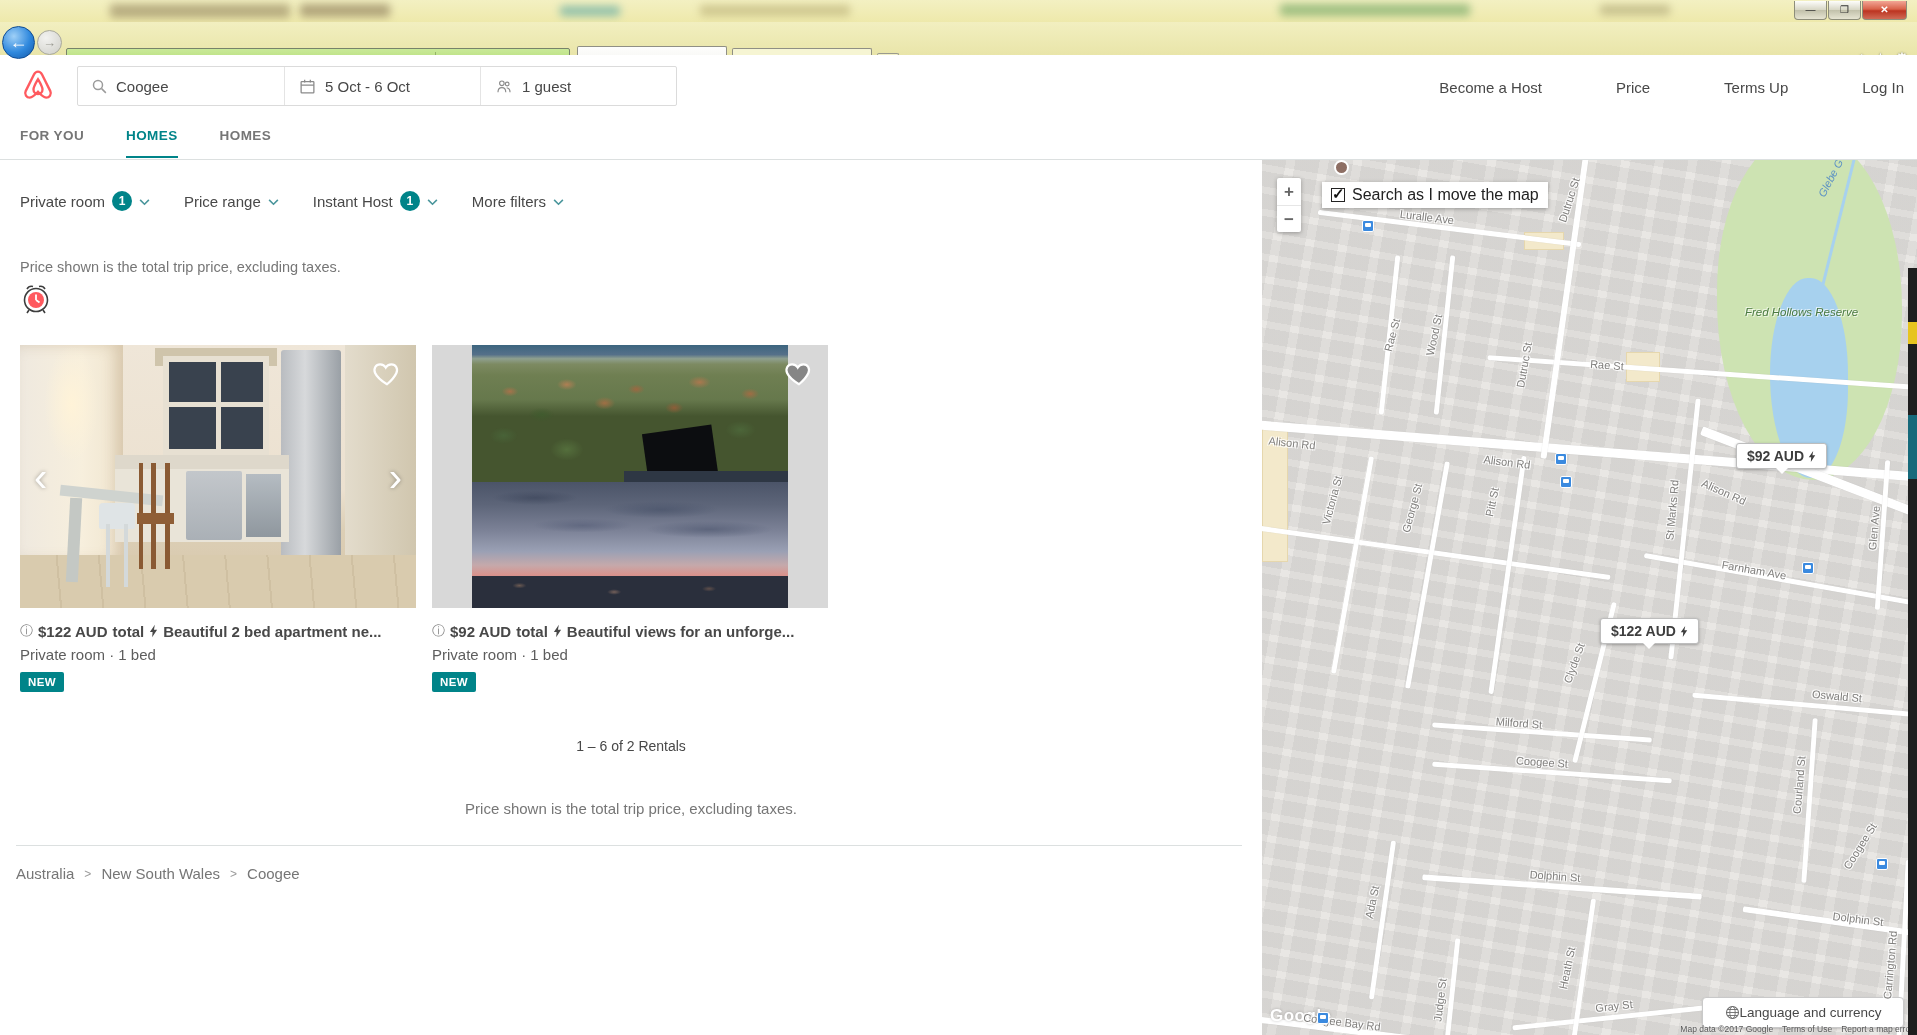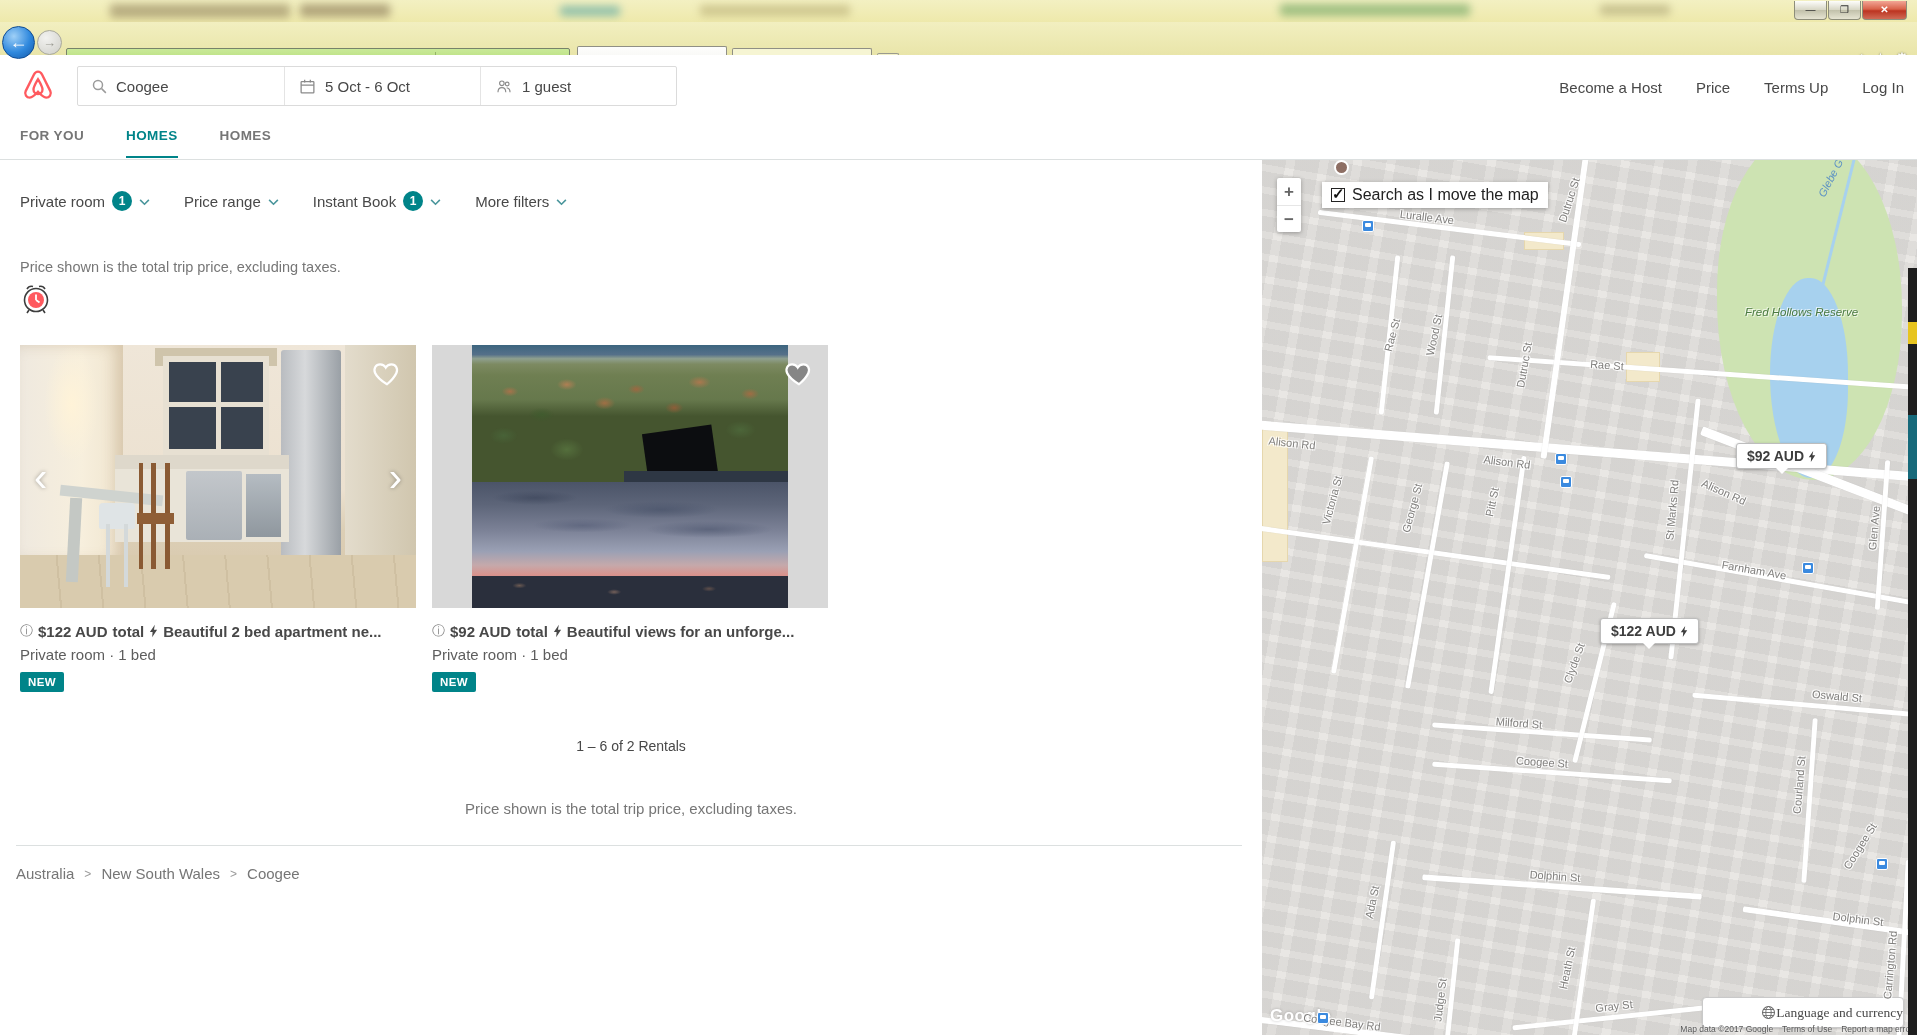--- a/index.html
+++ b/index.html
@@ -47,21 +47,21 @@
 
   
   .page { position:absolute; left:0; top:55px; width:1917px; height:980px; background:#fff; }
 
   .logo { position:absolute; left:20px; top:11px; }
   .searchbox { position:absolute; left:77px; top:11px; width:600px; height:40px; border:1px solid #dbdbdb;
     border-radius:2px; display:flex; align-items:center; background:#fff; }
   .seg { display:flex; align-items:center; gap:9px; padding:0 14px; height:100%; font-size:15px; color:#484848; }
   .seg1 { width:206px; } .seg2 { width:196px; border-left:1px solid #e4e4e4; } .seg3 { flex:1; border-left:1px solid #e4e4e4; }
   .toplinks { position:absolute; right:13px; top:24px; display:flex; gap:34px; font-size:15px; color:#484848; }
-  .toplink { white-space:nowrap; }
+  .toplink { white-space:nowrap;margin-left:40px; }
 
   .result-tabs { position:absolute; left:20px; top:73px; display:flex; gap:42px;
     font-size:13.5px; font-weight:bold; letter-spacing:.4px; color:#767676; }
   .rtab { padding-bottom:13px; }
   .rtab.active { color:#008489; border-bottom:2px solid #008489; }
   .tabs-border { position:absolute; left:0; top:104px; width:1917px; height:1px; background:#dce0e0; }
 
   .filters { position:absolute; left:20px; top:136px; display:flex; gap:34px; font-size:15px; color:#484848; align-items:center; }
   .filter { display:flex; align-items:center; gap:7px; }
   .fbadge { width:20px; height:20px; border-radius:50%; background:#008489; color:#fff; font-size:12px;
@@ -194,21 +194,21 @@
     display:flex; align-items:center; gap:4px; white-space:nowrap; }
   .pricemarker::after { content:""; position:absolute; left:50%; bottom:-6px; margin-left:-6px;
     border-left:6px solid transparent; border-right:6px solid transparent; border-top:6px solid #fff; }
   .marker-92 { left:474px; top:283px; }
   .marker-122 { left:338px; top:458px; }
 
   .google-wm { position:absolute; left:8px; top:846px; font-size:17px; font-weight:bold; color:#fff;
     letter-spacing:.5px; text-shadow:0 0 3px rgba(0,0,0,.25); }
   .langbtn { position:absolute; left:440px; top:837px; width:202px; height:31px; background:#fff;
     border:1px solid #c9c9c9; border-radius:4px; box-shadow:0 1px 2px rgba(0,0,0,.15);
-    display:flex; align-items:center; justify-content:flex-end; gap:0; font-size:13.5px; color:#484848;font-family:Liberation Serif, serif; }
+    display:flex; align-items:center; justify-content:center; gap:0; font-size:13.5px; color:#484848; }
   .attribution { position:absolute; right:4px; top:864px; font-size:8.5px; color:#555; display:flex; gap:9px;
     text-shadow:0 0 2px #fff; }
 
   .edge-strip { position:absolute; left:1908px; top:268px; width:9px; height:767px; background:#1e1e1e; z-index:50; }
   .edge-strip .seg-y { position:absolute; left:0; top:54px; width:100%; height:22px; background:#e7c41f; }
   .edge-strip .seg-t { position:absolute; left:0; top:147px; width:100%; height:64px; background:#16697a; }
 </style>
 </head>
 <body>
 
@@ -327,21 +327,21 @@
           <path d="M1 1l5 5 5-5" fill="none" stroke="#4a969c" stroke-width="1.8"></path>
         </svg>
     </span>
     <span class="filter">
       <span>Price range</span>
       <svg class="chev" width="11" height="7" viewBox="0 0 12 8">
           <path d="M1 1l5 5 5-5" fill="none" stroke="#4a969c" stroke-width="1.8"></path>
         </svg>
     </span>
     <span class="filter">
-      <span>Instant Book</span>
+      <span>Instant Host</span>
         <span class="fbadge">1</span>
       <svg class="chev" width="11" height="7" viewBox="0 0 12 8">
           <path d="M1 1l5 5 5-5" fill="none" stroke="#4a969c" stroke-width="1.8"></path>
         </svg>
     </span>
     <span class="filter">
       <span>More filters</span>
       <svg class="chev" width="11" height="7" viewBox="0 0 12 8">
           <path d="M1 1l5 5 5-5" fill="none" stroke="#4a969c" stroke-width="1.8"></path>
         </svg>

